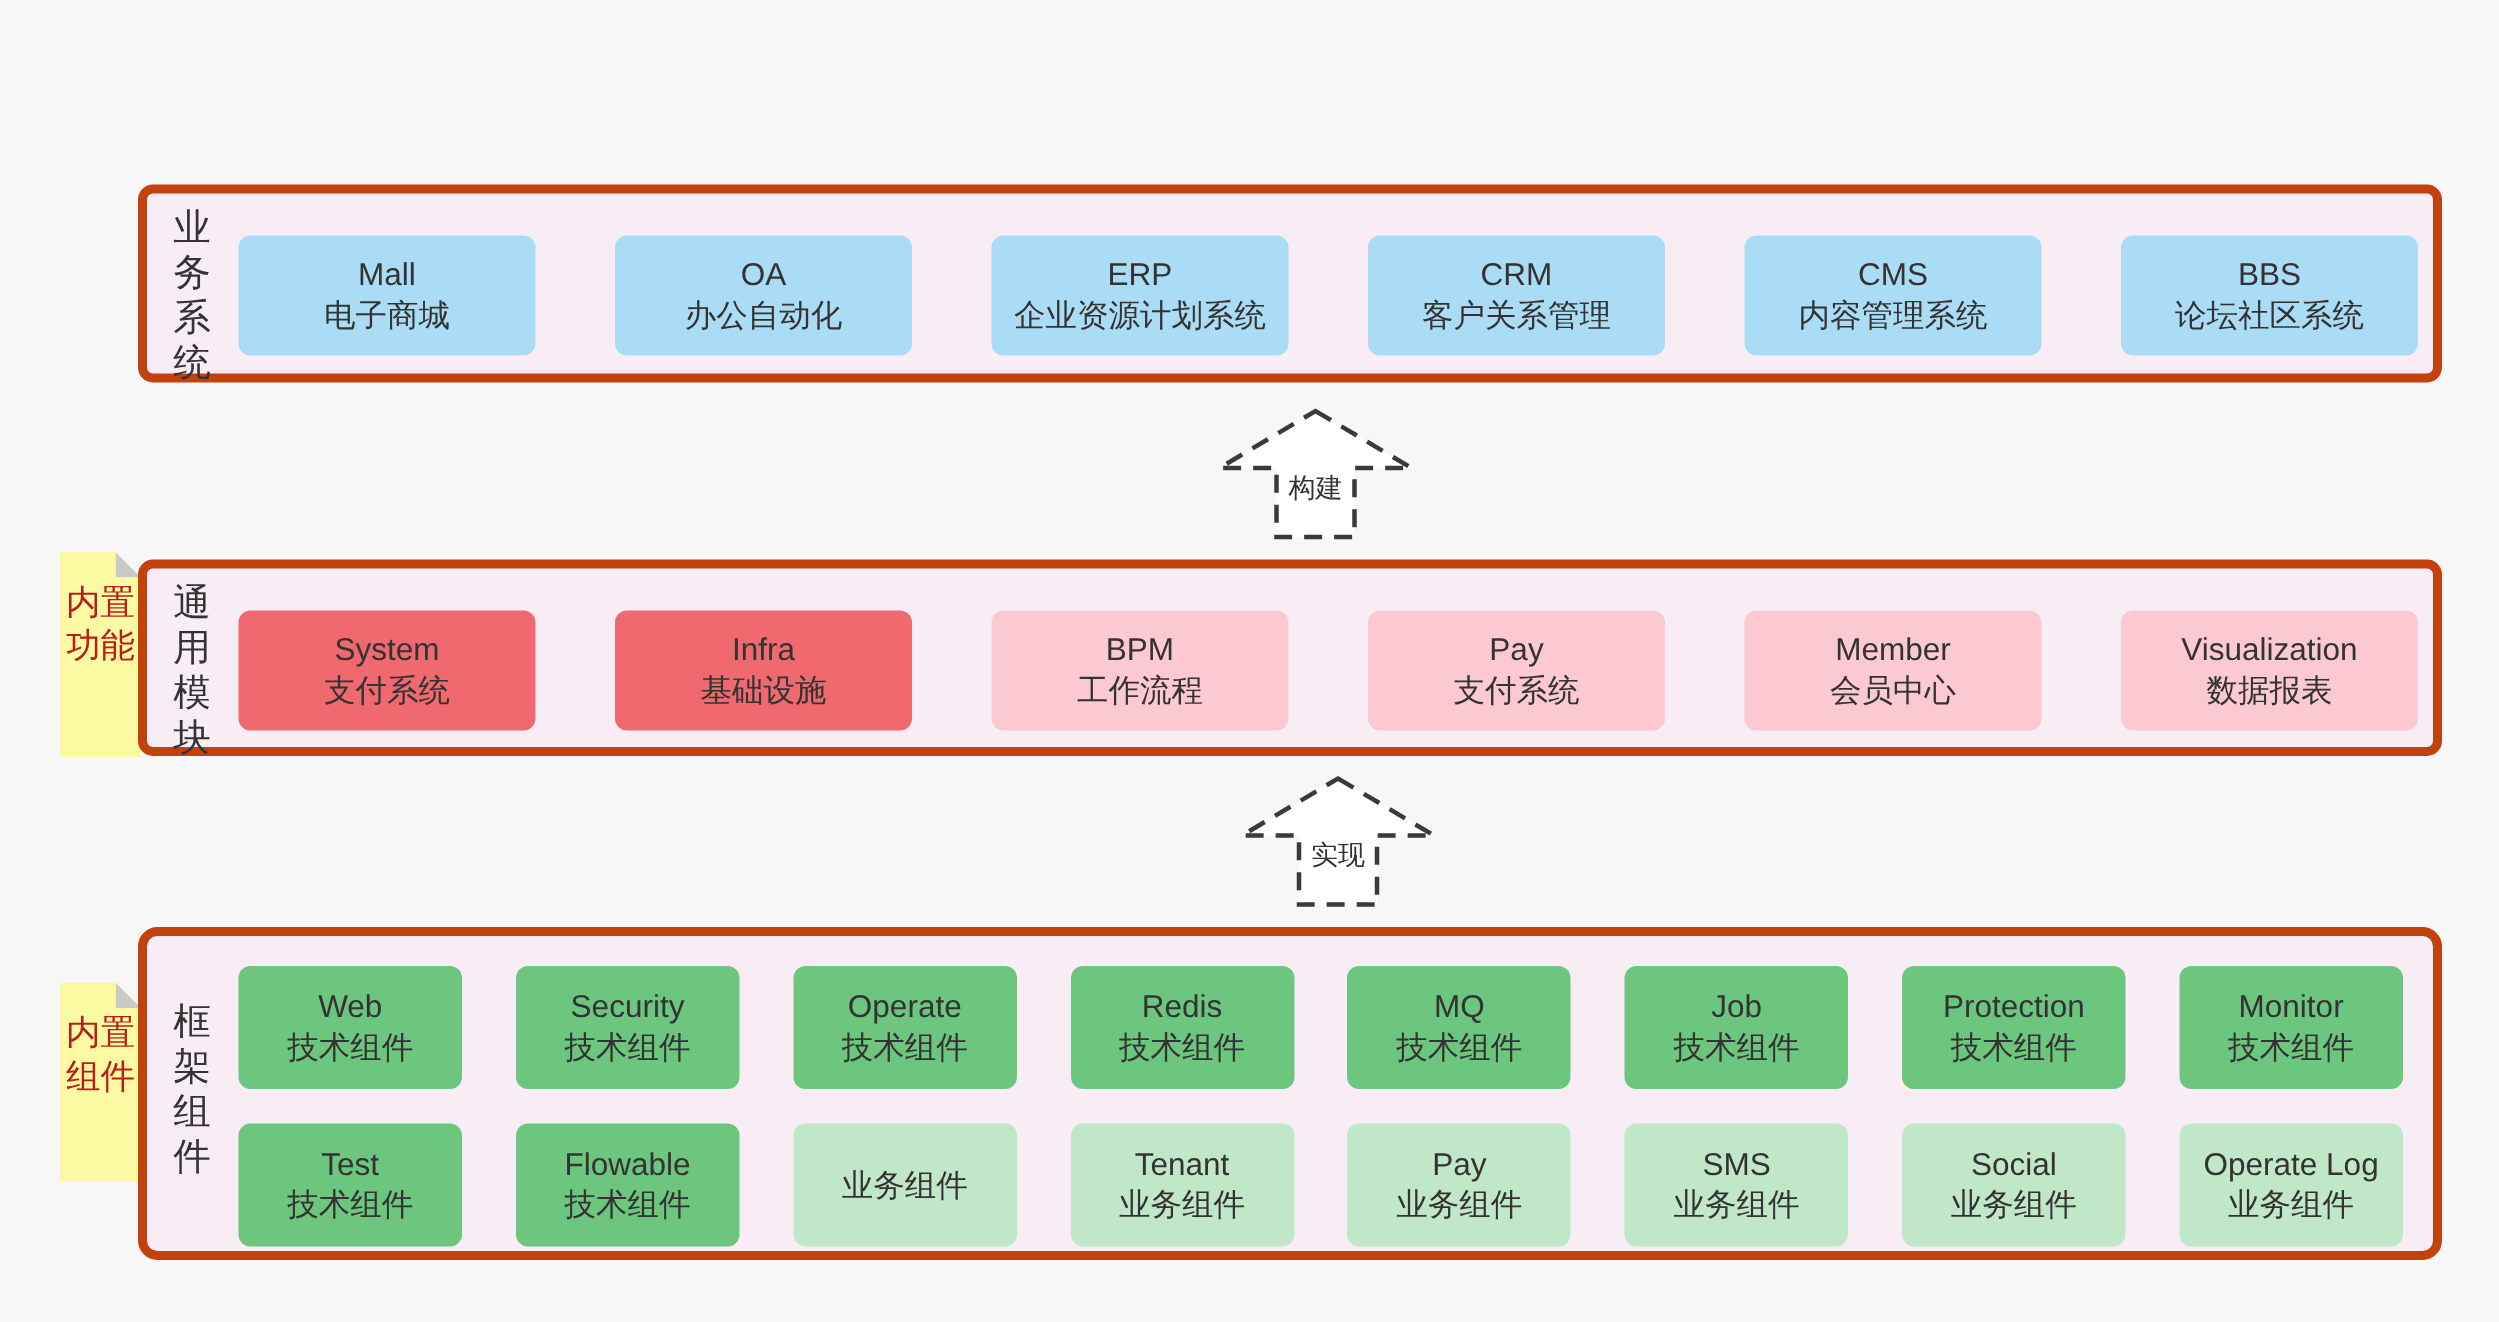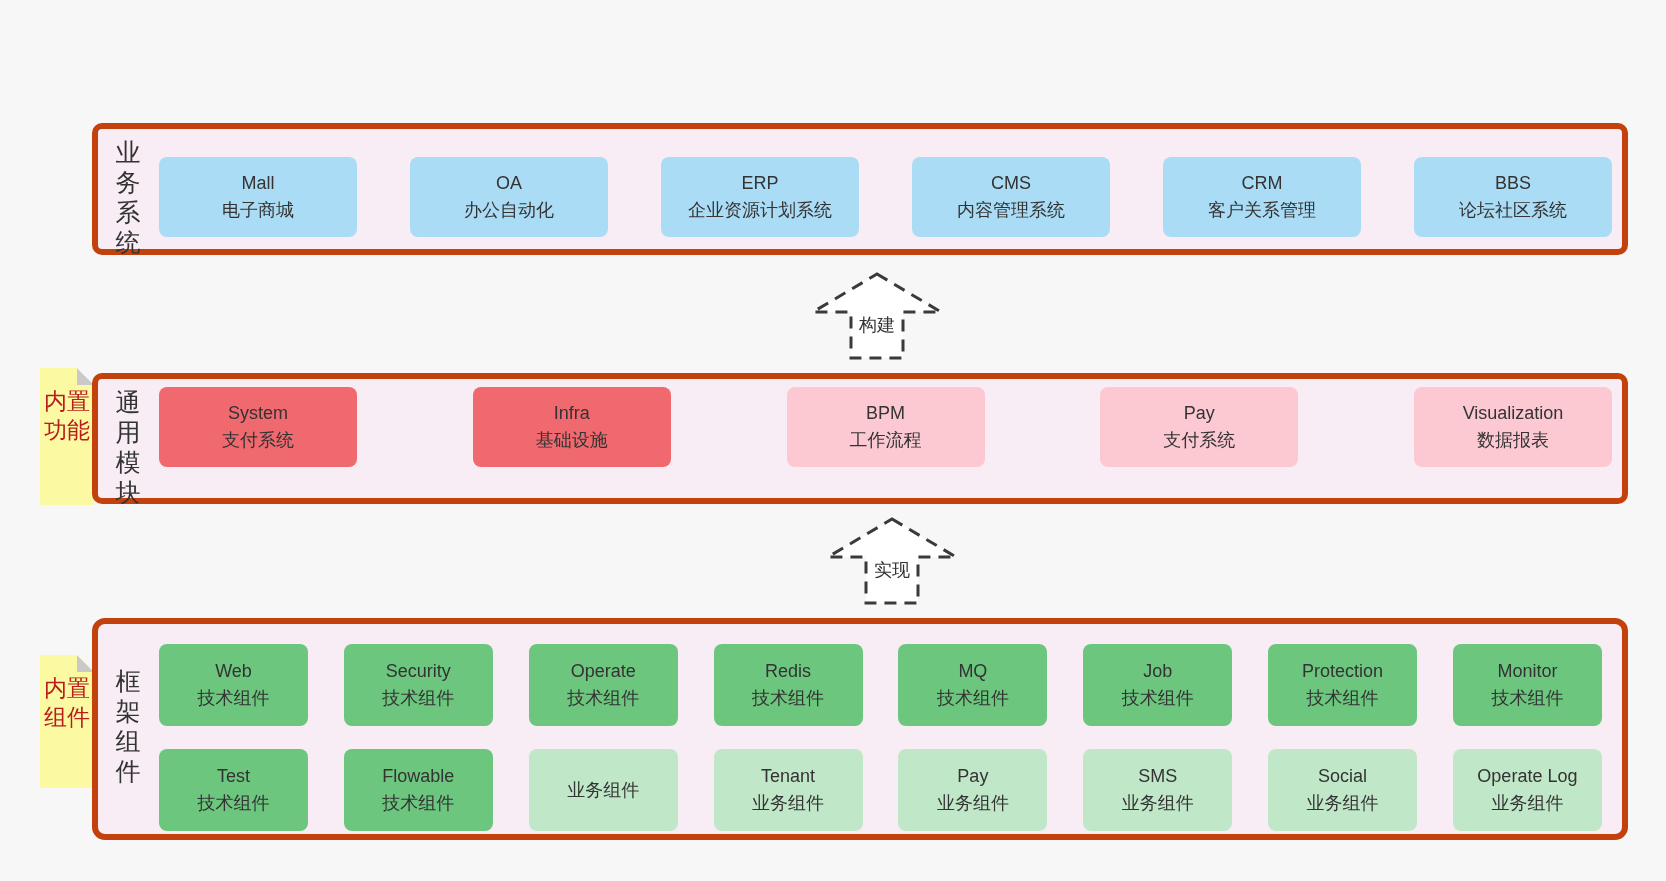--- a/index.html
+++ b/index.html
@@ -42,33 +42,33 @@
 
   .row {
     position: absolute;
     left: 61px;
     display: flex;
     justify-content: space-between;
   }
   .row-6 { width: 1453px; }
   .row-8 { width: 1443px; }
   .layer-business .row-6 { top: 28px; }
-  .layer-modules  .row-6 { top: 8px; }
+  .layer-modules  .row-6 { top: 28px; }
   .layer-components .row-top    { top: 20px; }
   .layer-components .row-bottom { top: 125px; }
 
   
   .box {
     border-radius: 8px;
     display: flex;
     flex-direction: column;
     align-items: center;
     justify-content: center;
     text-align: center;
-    font-size: 18px;
+    font-size: 21px;
     line-height: 27px;
     padding: 2px 6px;
   }
   .box-w6 { width: 198px; height: 80px; }
   .box-w8 { width: 149px; height: 82px; }
   .blue      { background: #abdcf5; }
   .red       { background: #f0696e; }
   .pink      { background: #fcc9d3; }
   .green     { background: #6cc67e; }
   .lightgreen{ background: #c1e7c9; }
@@ -126,26 +126,26 @@
     </div>
     <div class="box box-w6 blue">
       <div>OA</div>
       <div>办公自动化</div>
     </div>
     <div class="box box-w6 blue">
       <div>ERP</div>
       <div>企业资源计划系统</div>
     </div>
     <div class="box box-w6 blue">
+      <div>CRM</div>
+      <div>客户关系管理</div>
+    </div>
+    <div class="box box-w6 blue">
       <div>CMS</div>
       <div>内容管理系统</div>
-    </div>
-    <div class="box box-w6 blue">
-      <div>CRM</div>
-      <div>客户关系管理</div>
     </div>
     <div class="box box-w6 blue">
       <div>BBS</div>
       <div>论坛社区系统</div>
     </div>
   </div>
 </div>
 
 <div class="arrow arrow-build">
   <svg width="134" height="91" viewBox="0 0 134 91">
@@ -172,20 +172,24 @@
     </div>
     <div class="box box-w6 pink">
       <div>BPM</div>
       <div>工作流程</div>
     </div>
     <div class="box box-w6 pink">
       <div>Pay</div>
       <div>支付系统</div>
     </div>
     <div class="box box-w6 pink">
+      <div>Member</div>
+      <div>会员中心</div>
+    </div>
+    <div class="box box-w6 pink">
       <div>Visualization</div>
       <div>数据报表</div>
     </div>
   </div>
 </div>
 
 <div class="arrow arrow-implement">
   <svg width="134" height="91" viewBox="0 0 134 91">
     <polygon points="67,3 131,41 93,41 93,87 41,87 41,41 3,41" fill="#ffffff" stroke="#3a3a3a" stroke-width="3" stroke-dasharray="12 8" stroke-linejoin="miter"></polygon>
     <text x="67" y="60" text-anchor="middle">实现</text>

